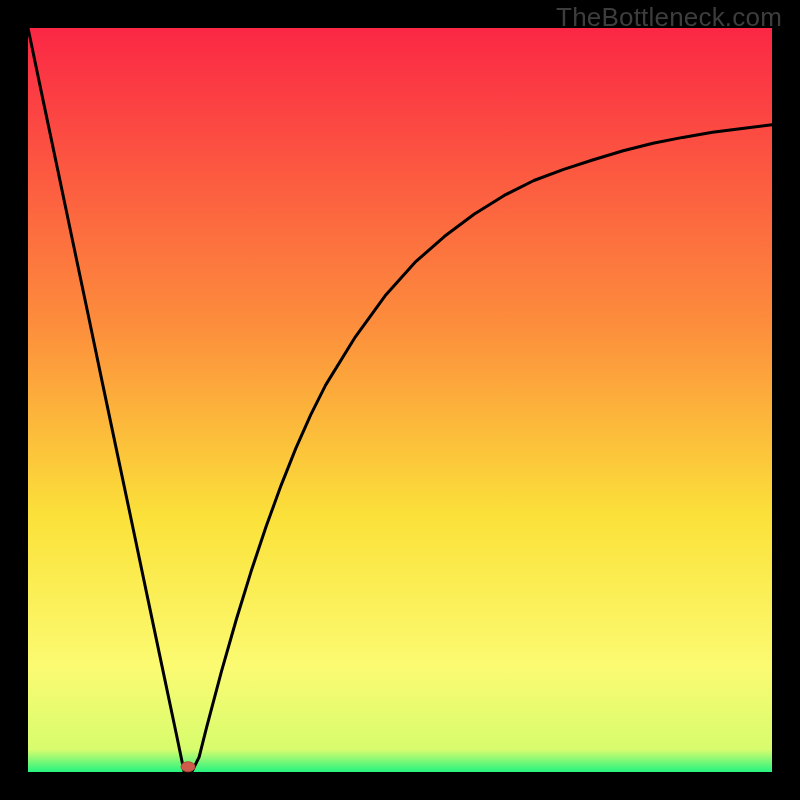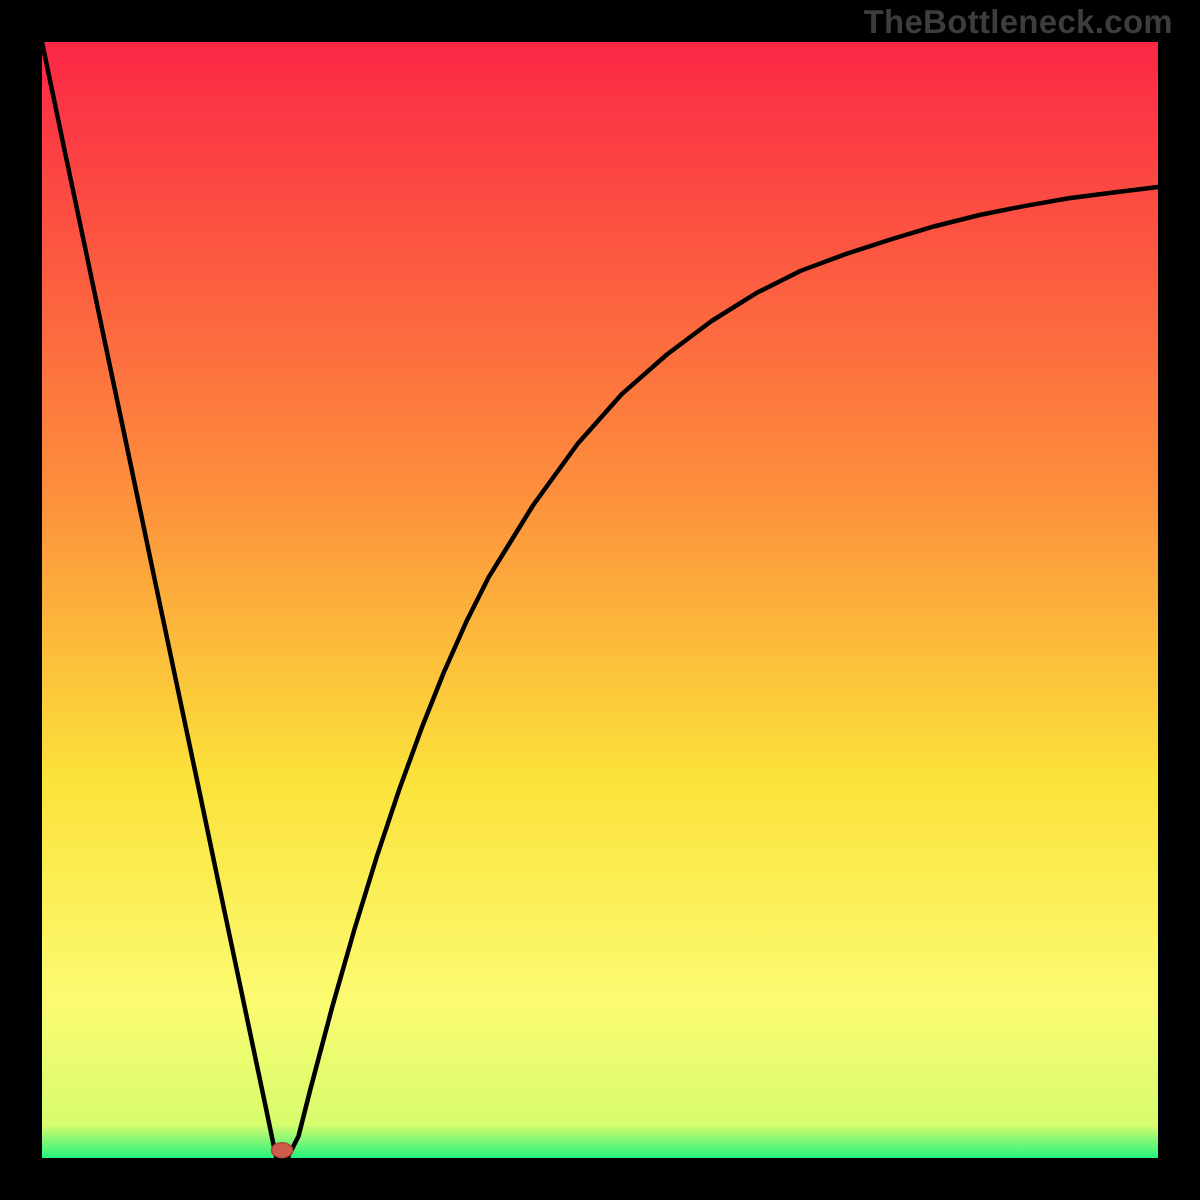--- a/index.html
+++ b/index.html
@@ -14,22 +14,22 @@
   .frame {
     position: relative;
     width: 800px;
     height: 800px;
     background: #000;
   }
   .watermark {
     position: absolute;
     top: 2px;
     right: 18px;
-    font-size: 22px;
-    font-weight: 700;
+    font-size: 26px;
+    font-weight: 400;
     color: #3d3d3d;
     letter-spacing: 0.2px;
     z-index: 10;
     user-select: none;
   }
   svg {
     display: block;
   }
 </style>
 </head>

